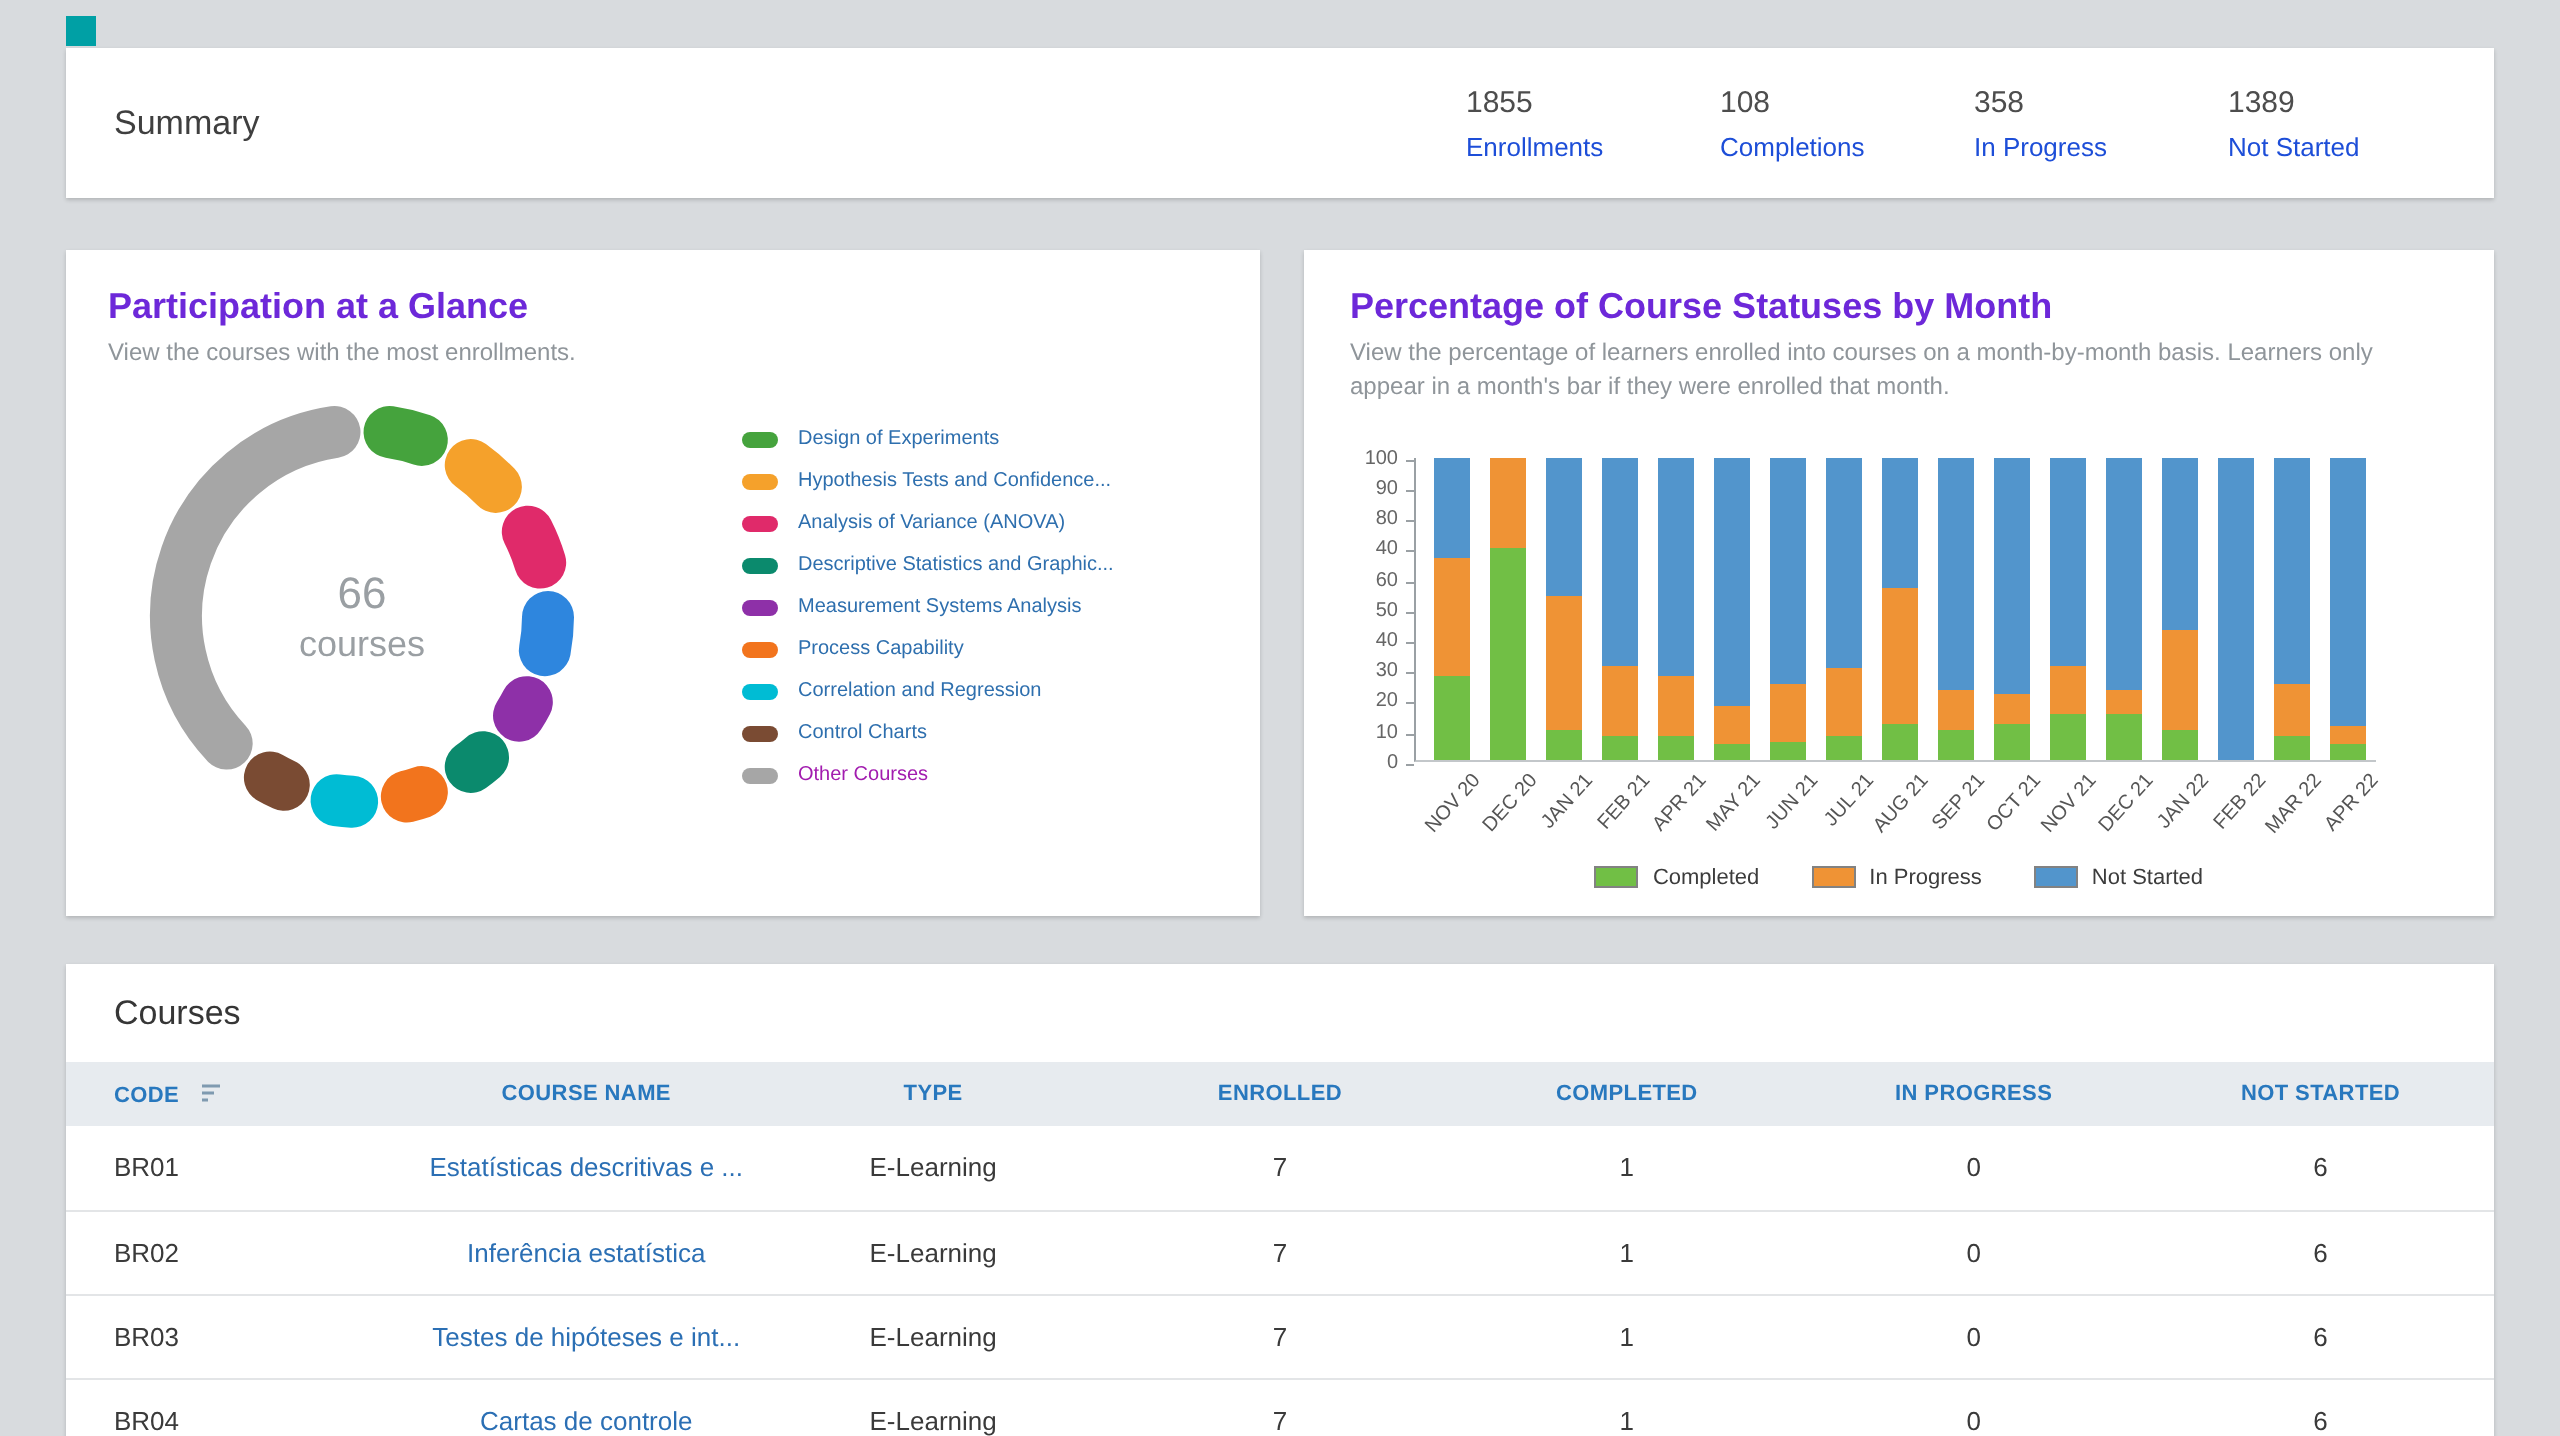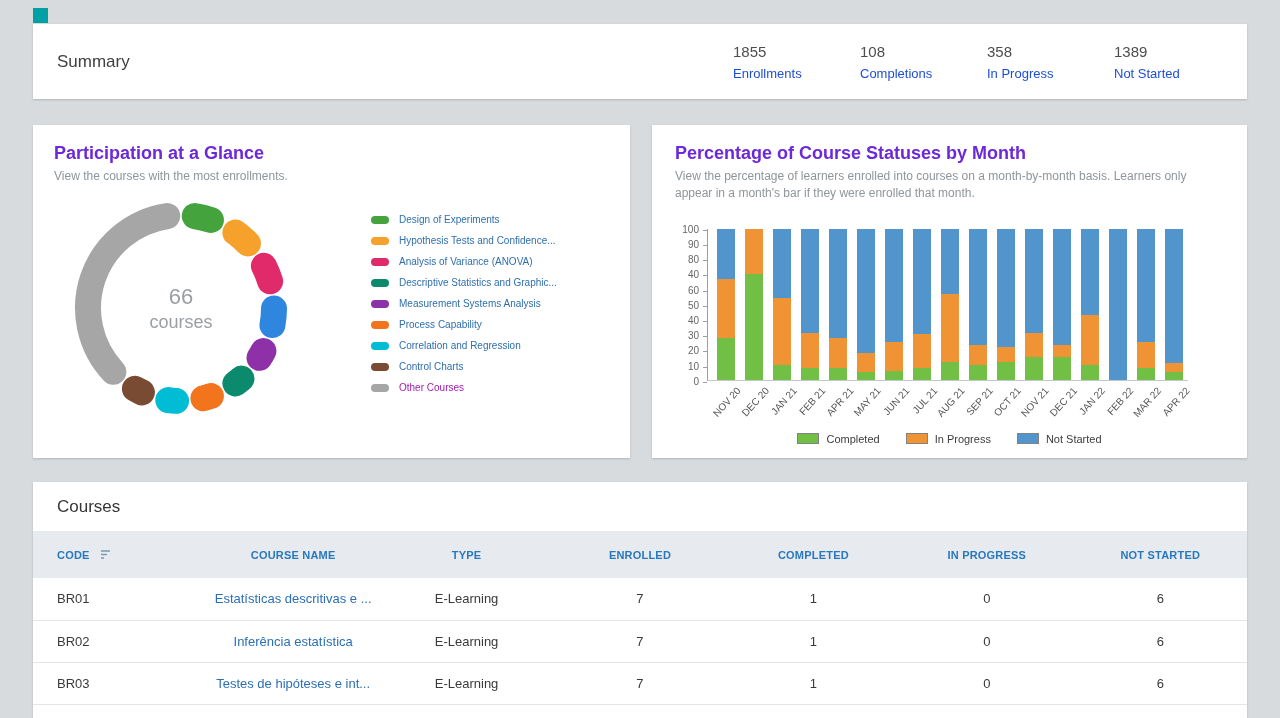--- a/index.html
+++ b/index.html
@@ -47,21 +47,21 @@
   .xlabel{position:absolute;top:calc(100% + 5px);right:calc(50% - 9px);transform:rotate(-48deg);transform-origin:100% 0;font-size:10px;color:#555;white-space:nowrap;}
   .bar-legend{display:flex;justify-content:center;gap:26px;margin-top:52px;}
   .legend2-item{display:flex;align-items:center;gap:7px;font-size:11px;color:#3c3c3c;}
   .swatch2{width:22px;height:11px;border:1px solid #828282;flex:none;}
 
   
   .courses-card{position:absolute;left:33px;top:482px;width:1214px;height:320px;}
   .courses-title{font-size:17px;font-weight:400;color:#363636;padding:15px 24px 14px;}
   .courses-table{width:100%;border-collapse:collapse;table-layout:fixed;}
   .courses-table thead tr{background:#e7ebef;}
-  .courses-table th{font-size:11px;color:#2878be;font-weight:700;text-transform:uppercase;height:47px;text-align:center;letter-spacing:.2px;cursor:pointer;}
+  .courses-table th{font-size:11px;color:#2878be;font-weight:700;text-transform:uppercase;height:32px;text-align:center;letter-spacing:.2px;cursor:pointer;}
   .courses-table th.col-code,.courses-table td.col-code{text-align:left;padding-left:24px;}
   .courses-table td{height:42px;text-align:center;font-size:13px;color:#3a3a3a;border-bottom:1px solid #e3e5e7;background:#fff;}
   .course-link{color:#2b6fb4;text-decoration:none;cursor:pointer;}
   .sort-icon{margin-left:7px;vertical-align:-1px;}
 </style>
 </head>
 <body>
 
 <div class="page">
   <div class="brand-square"></div>

